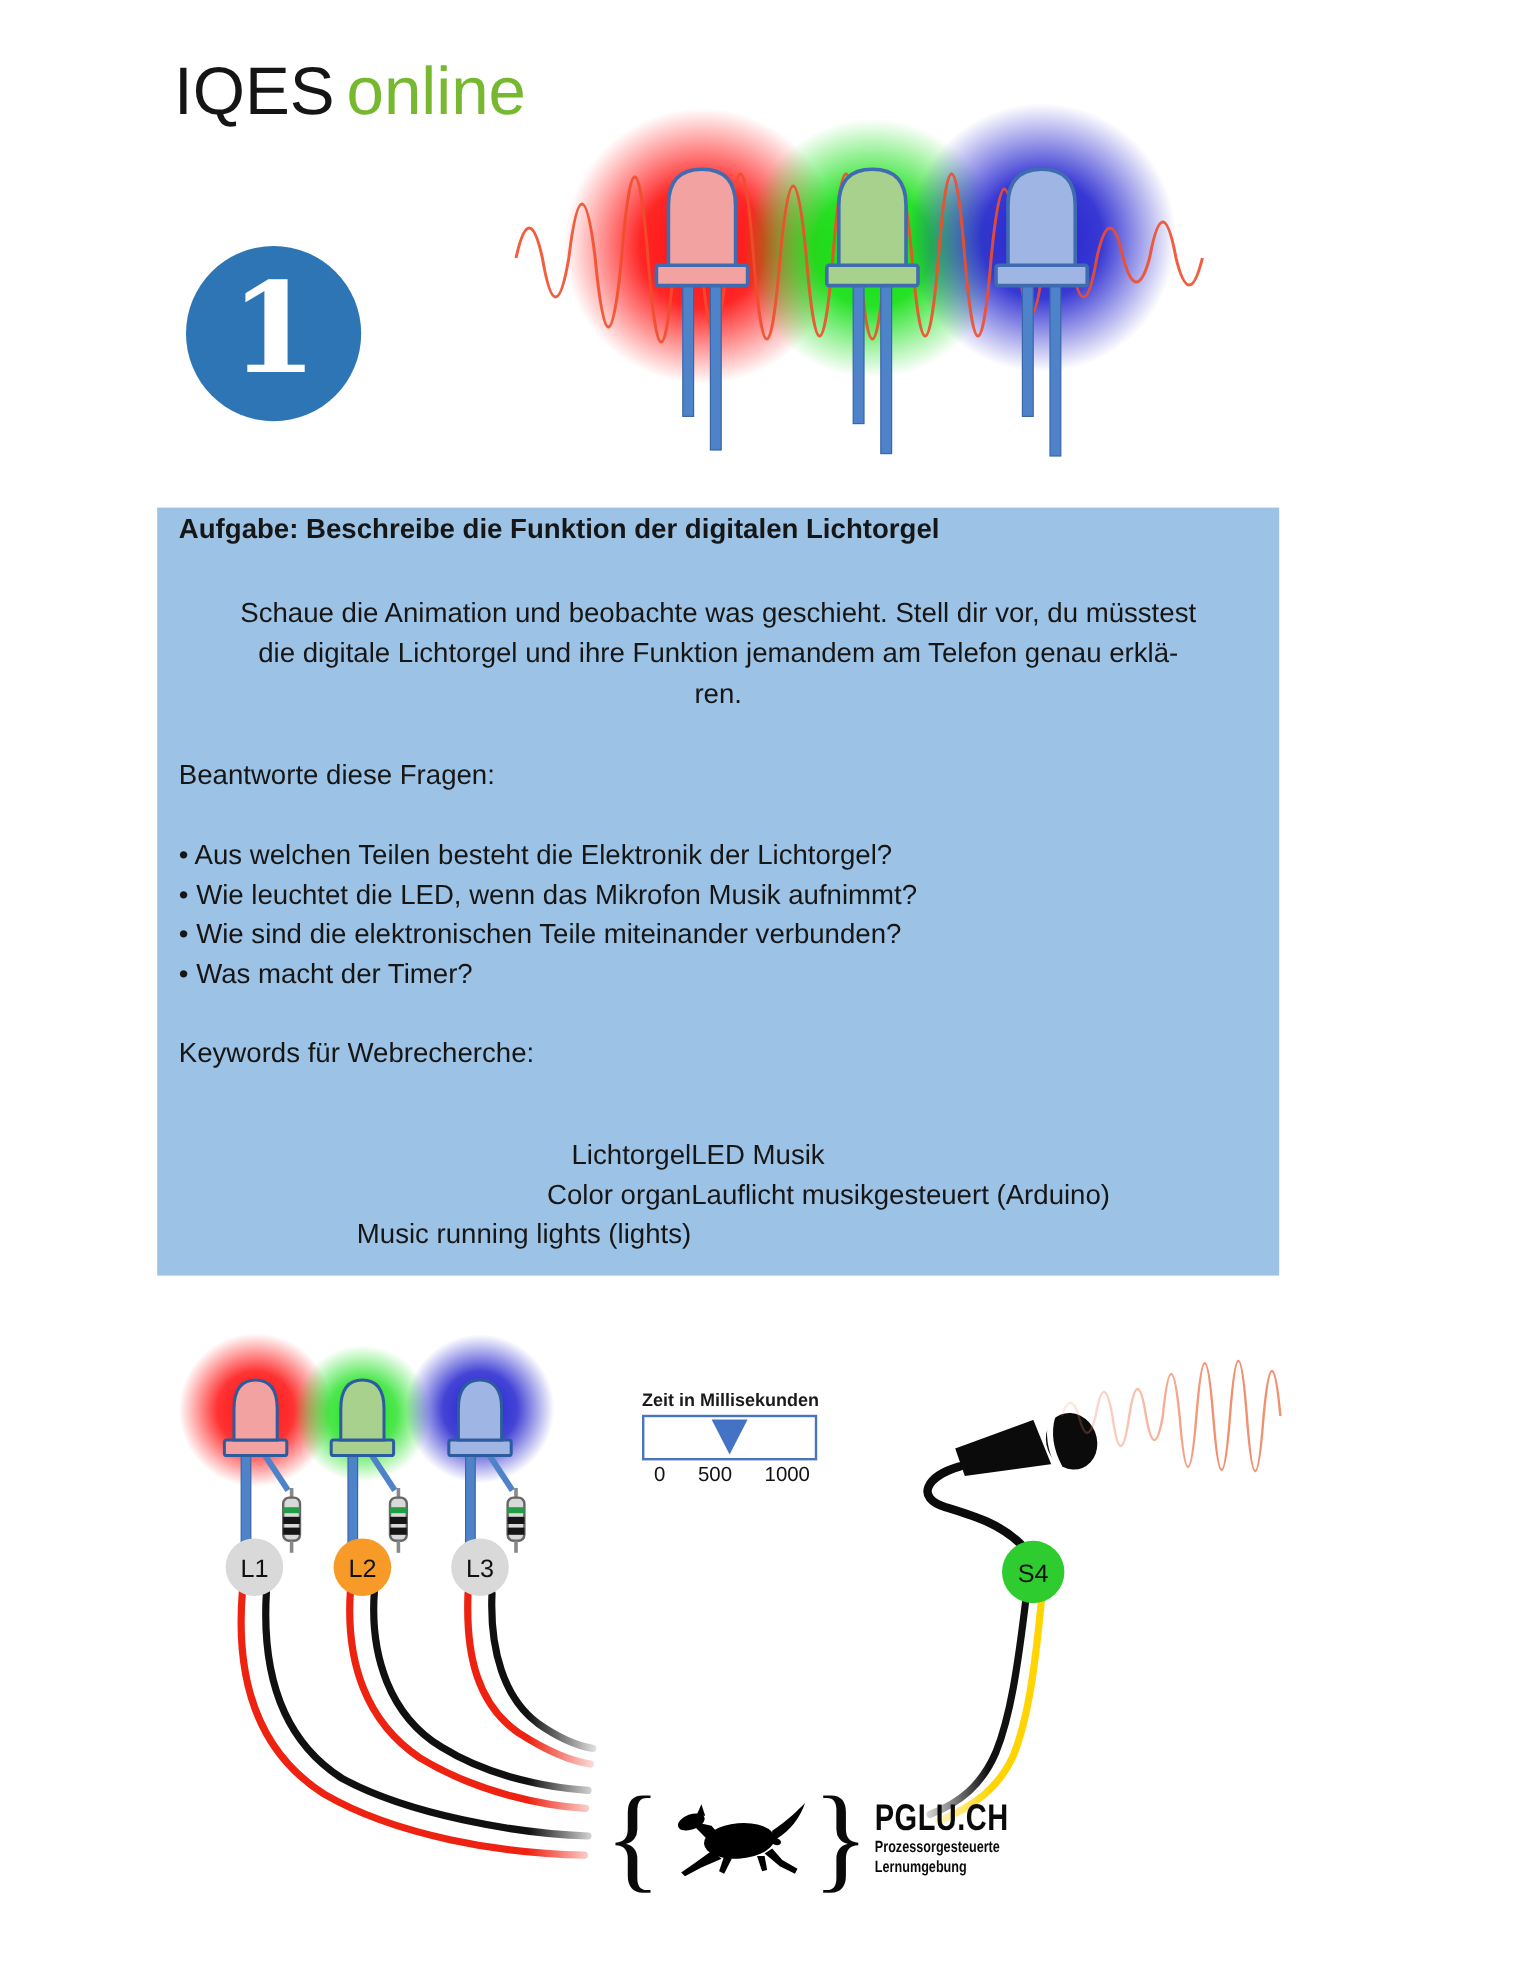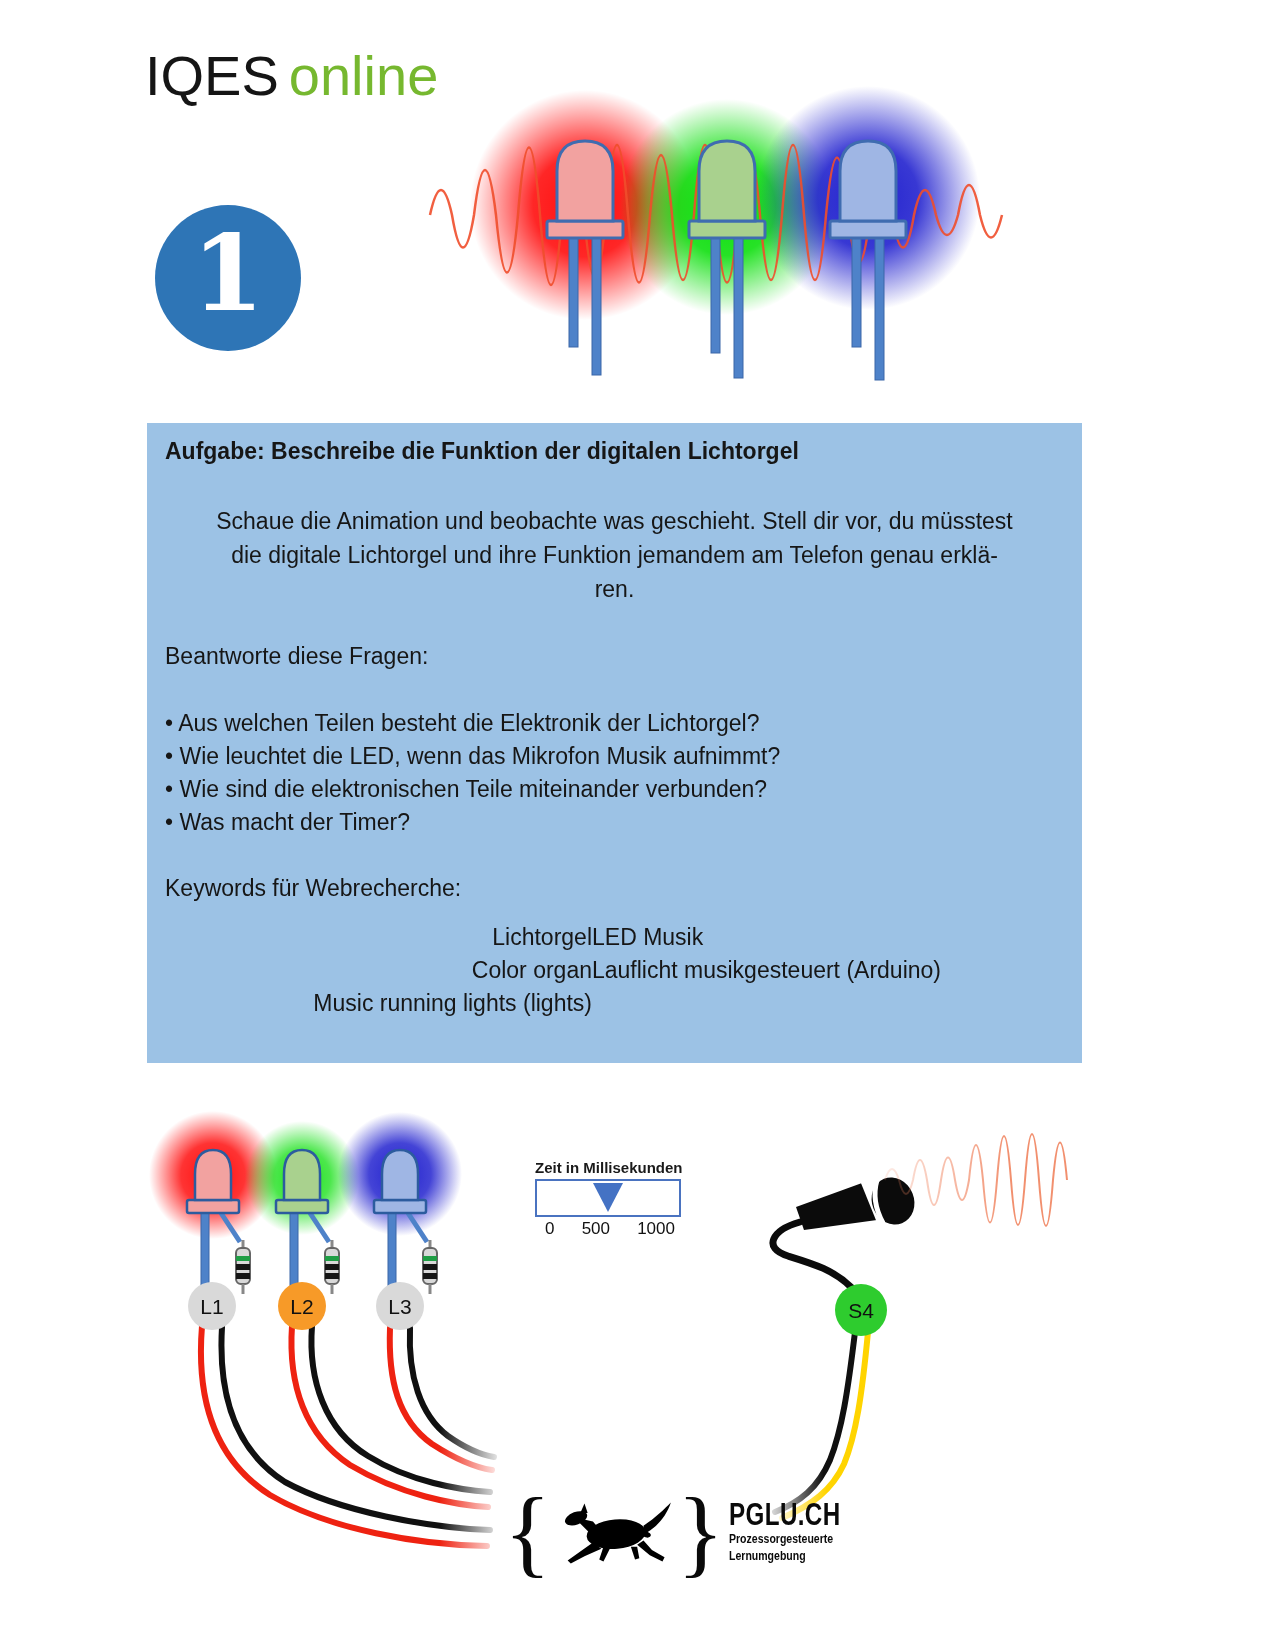--- a/index.html
+++ b/index.html
@@ -15,27 +15,27 @@
   
   .step-badge{position:absolute;left:155px;top:205px;width:146px;height:146px;border-radius:50%;
               background:#2e75b6;display:flex;align-items:center;justify-content:center;}
   .step-badge span{color:#fff;font-family:"DejaVu Serif",serif;font-weight:700;font-size:104px;
                    line-height:1;transform:translateY(-4px);}
 
   
   .top-graphic{position:absolute;left:430px;top:55px;overflow:visible;}
 
   
-  .task-box{position:absolute;left:147px;top:423px;width:935px;height:640px;background:#9cc2e5;
-            box-sizing:border-box;padding:11px 18px;font-size:23px;line-height:34px;}
+  .task-box{position:absolute;left:131px;top:423px;width:935px;height:640px;background:#9cc2e5;
+            box-sizing:border-box;padding:0 18px;font-size:23px;line-height:34px;}
   .task-title{font-weight:700;margin-bottom:36px;}
   .task-intro{margin-bottom:33px;text-align:center;}
   .task-questions-heading{margin-bottom:34px;}
   .task-questions div{line-height:33px;}
-  .task-keywords-heading{margin-top:32px;margin-bottom:16px;}
+  .task-keywords-heading{margin-top:32px;margin-bottom:52px;}
   .kw-row{display:flex;line-height:33px;text-align:right;}
   .kw-left{width:427px;flex:0 0 427px;}
 
   
   .bottom-graphic{position:absolute;left:0;top:1080px;overflow:visible;}
   svg text{font-family:"Liberation Sans",sans-serif;}
 
   
   .timer{position:absolute;left:535px;top:1159px;width:146px;}
   .timer-label{font-size:15px;font-weight:700;color:#1a1a1a;text-align:center;margin-bottom:3px;white-space:nowrap;}

